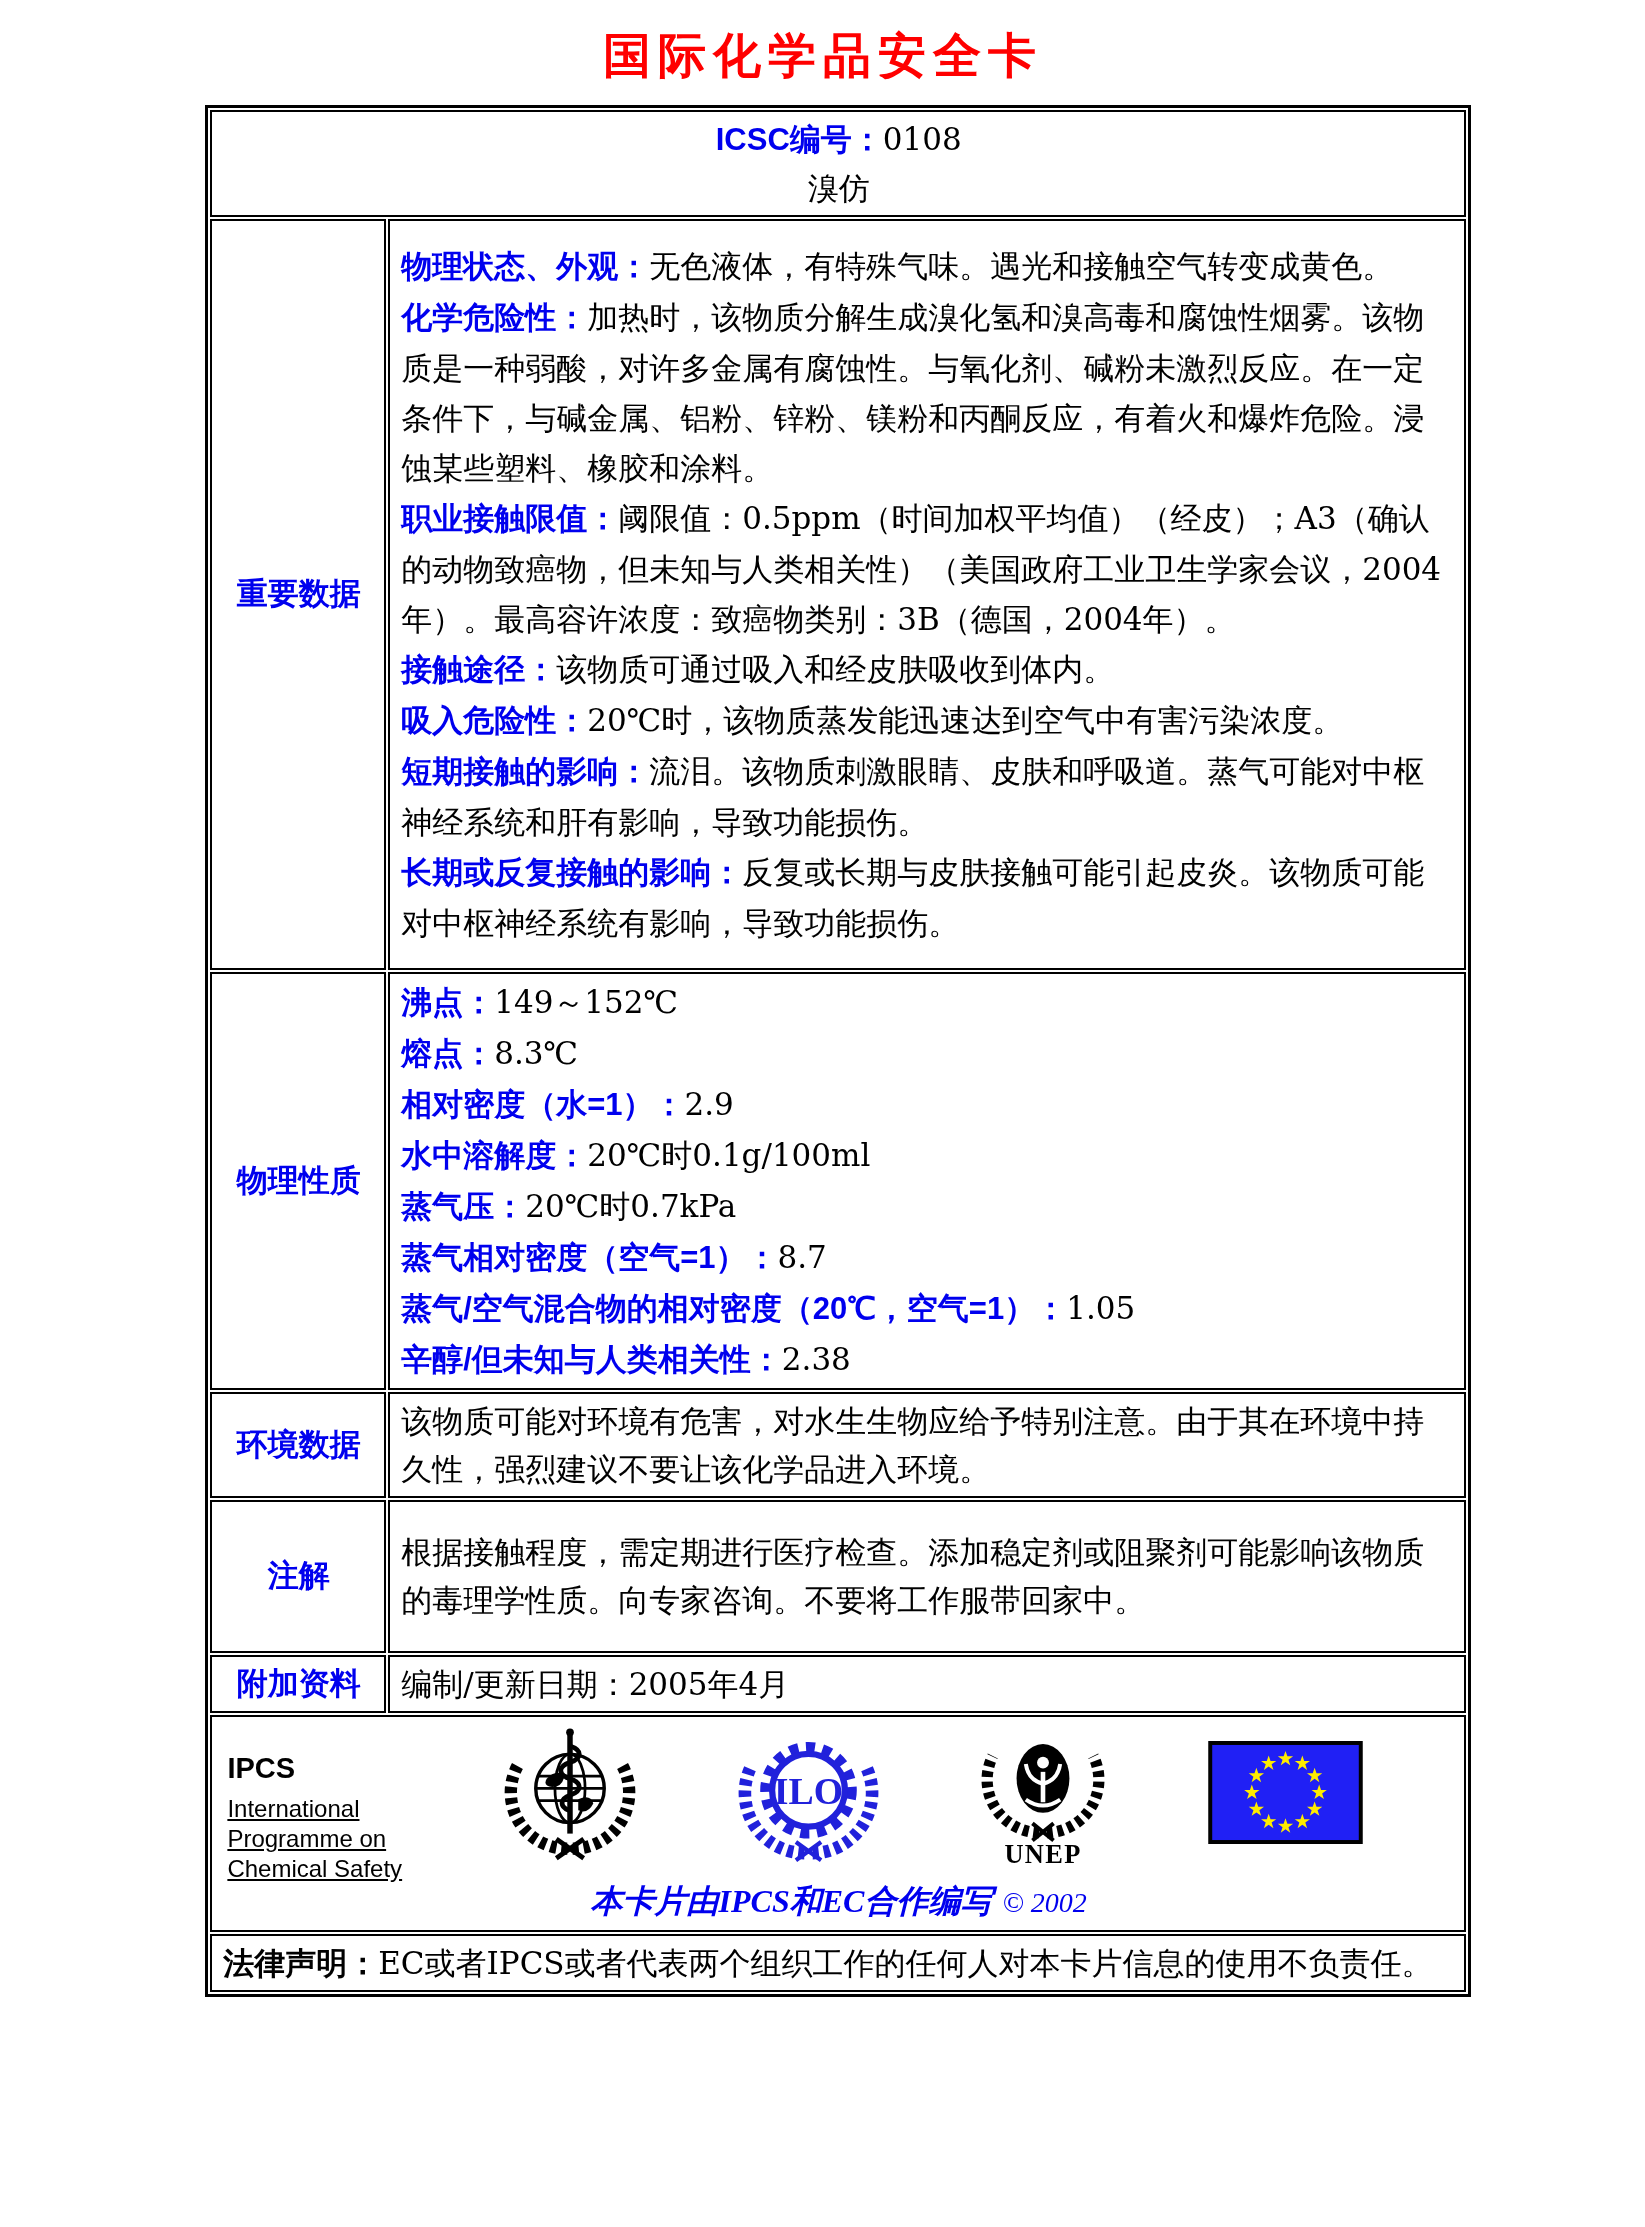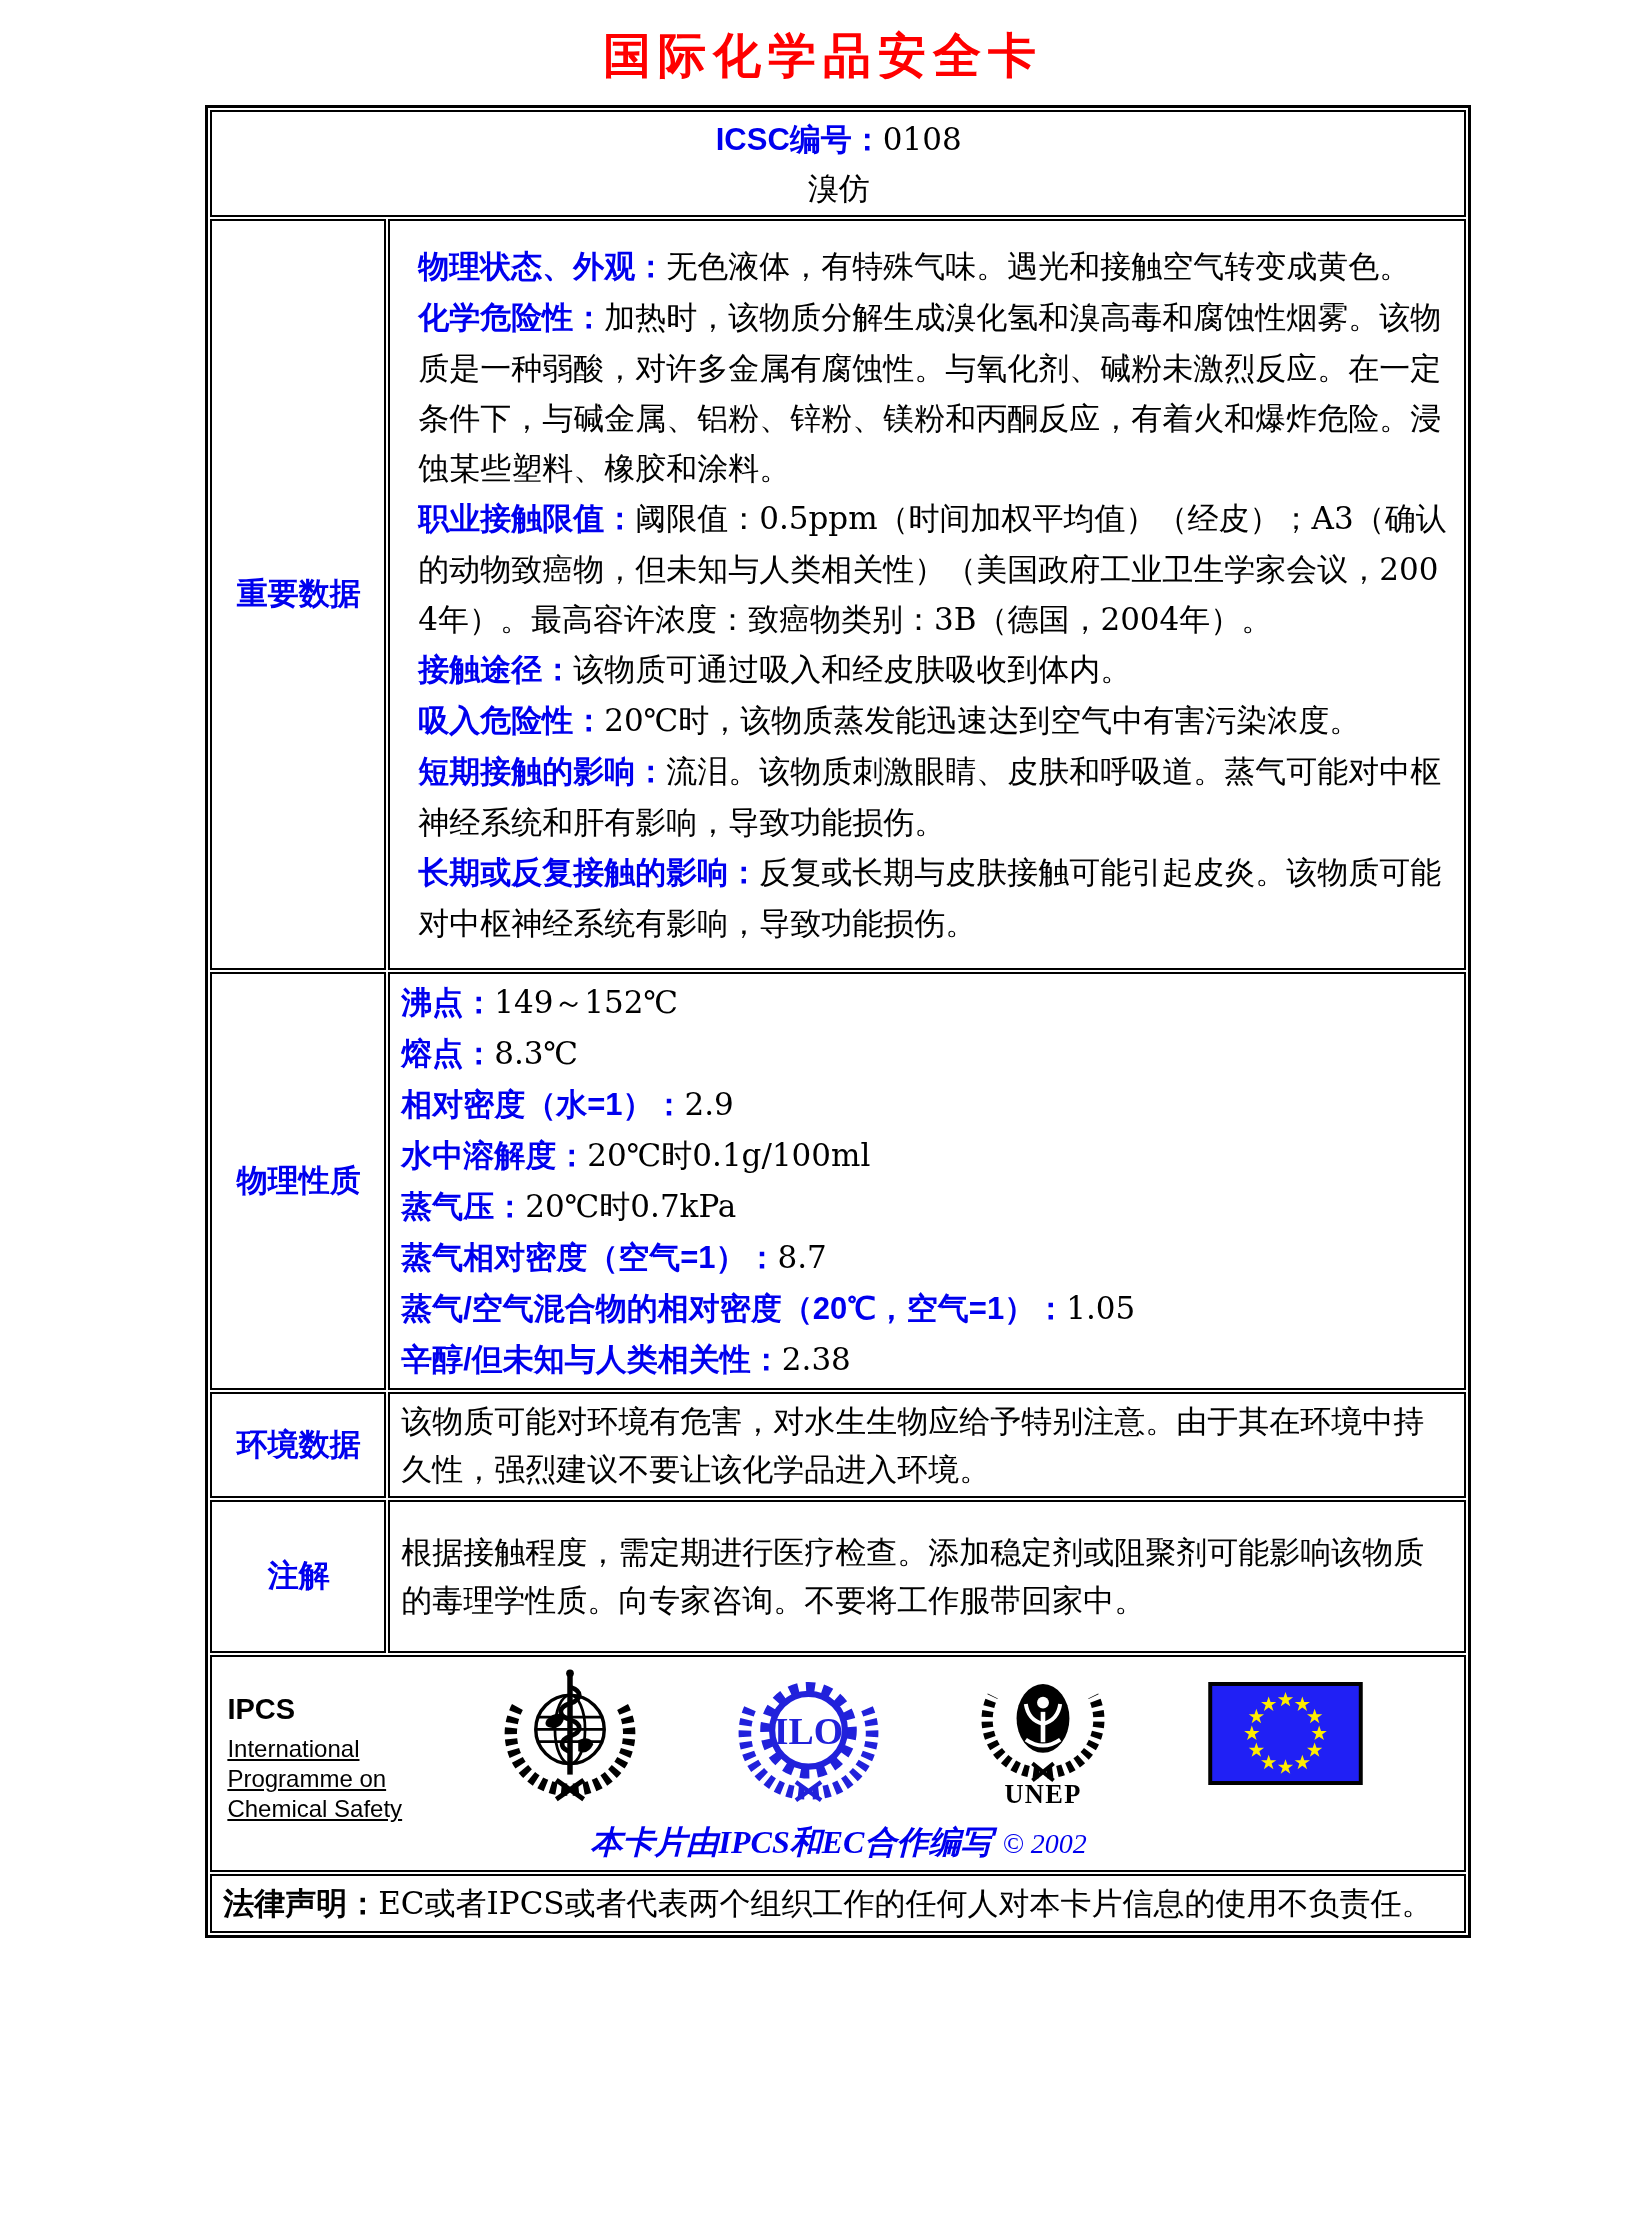--- a/index.html
+++ b/index.html
@@ -55,21 +55,21 @@
   }
   .plain-txt{
     color:#000;
     font-family:"DejaVu Serif",serif;
   }
 
   td.cell-icsc{height:59px;}
   .icsc-flex{display:flex;justify-content:space-between;align-items:center;flex-direction:column;}
 
   td.cell-important{height:742px;vertical-align:middle;}
-  .iline{display:block;font-size:31px;line-height:50px;margin-left:17px;}
+  .iline{display:block;font-size:31px;line-height:50px;}
 
   td.cell-physical{height:397px;}
   .pline{display:block;font-size:31px;line-height:50px;}
 
   td.cell-env{height:78px;line-height:42px;}
   td.cell-notes{height:144px;vertical-align:top;line-height:42px;padding-top:7px;}
   td.cell-add{height:42px;}
 
   td.cell-logos{height:194px;vertical-align:top;padding:7px 7px 4.2px 7px;}
   .logo-strip{
@@ -153,20 +153,26 @@
     <tr>
       <td class="sec-label">环境数据</td>
       <td class="cell-env plain-txt">该物质可能对环境有危害，对水生生物应给予特别注意。由于其在环境中持久性，强烈建议不要让该化学品进入环境。</td>
     </tr>
 
     <tr>
       <td class="sec-label">注解</td>
       <td class="cell-notes plain-txt">根据接触程度，需定期进行医疗检查。添加稳定剂或阻聚剂可能影响该物质的毒理学性质。向专家咨询。不要将工作服带回家中。</td>
     </tr>
 
+    <tr>
+      <td class="sec-label">附加资料</td>
+      <td class="cell-add">
+        <span class="plain-txt">编制/更新日期：</span><span class="plain-txt">2005年4月</span>
+      </td>
+    </tr>
 
     <tr>
       <td colspan="2" class="cell-logos">
         <div class="logo-strip">
 
           <div class="ipcs-block">
             <span class="ipcs-acronym">IPCS</span>
             <span class="ipcs-line">International</span>
             <span class="ipcs-line">Programme on</span>
             <span class="ipcs-line">Chemical Safety</span>

